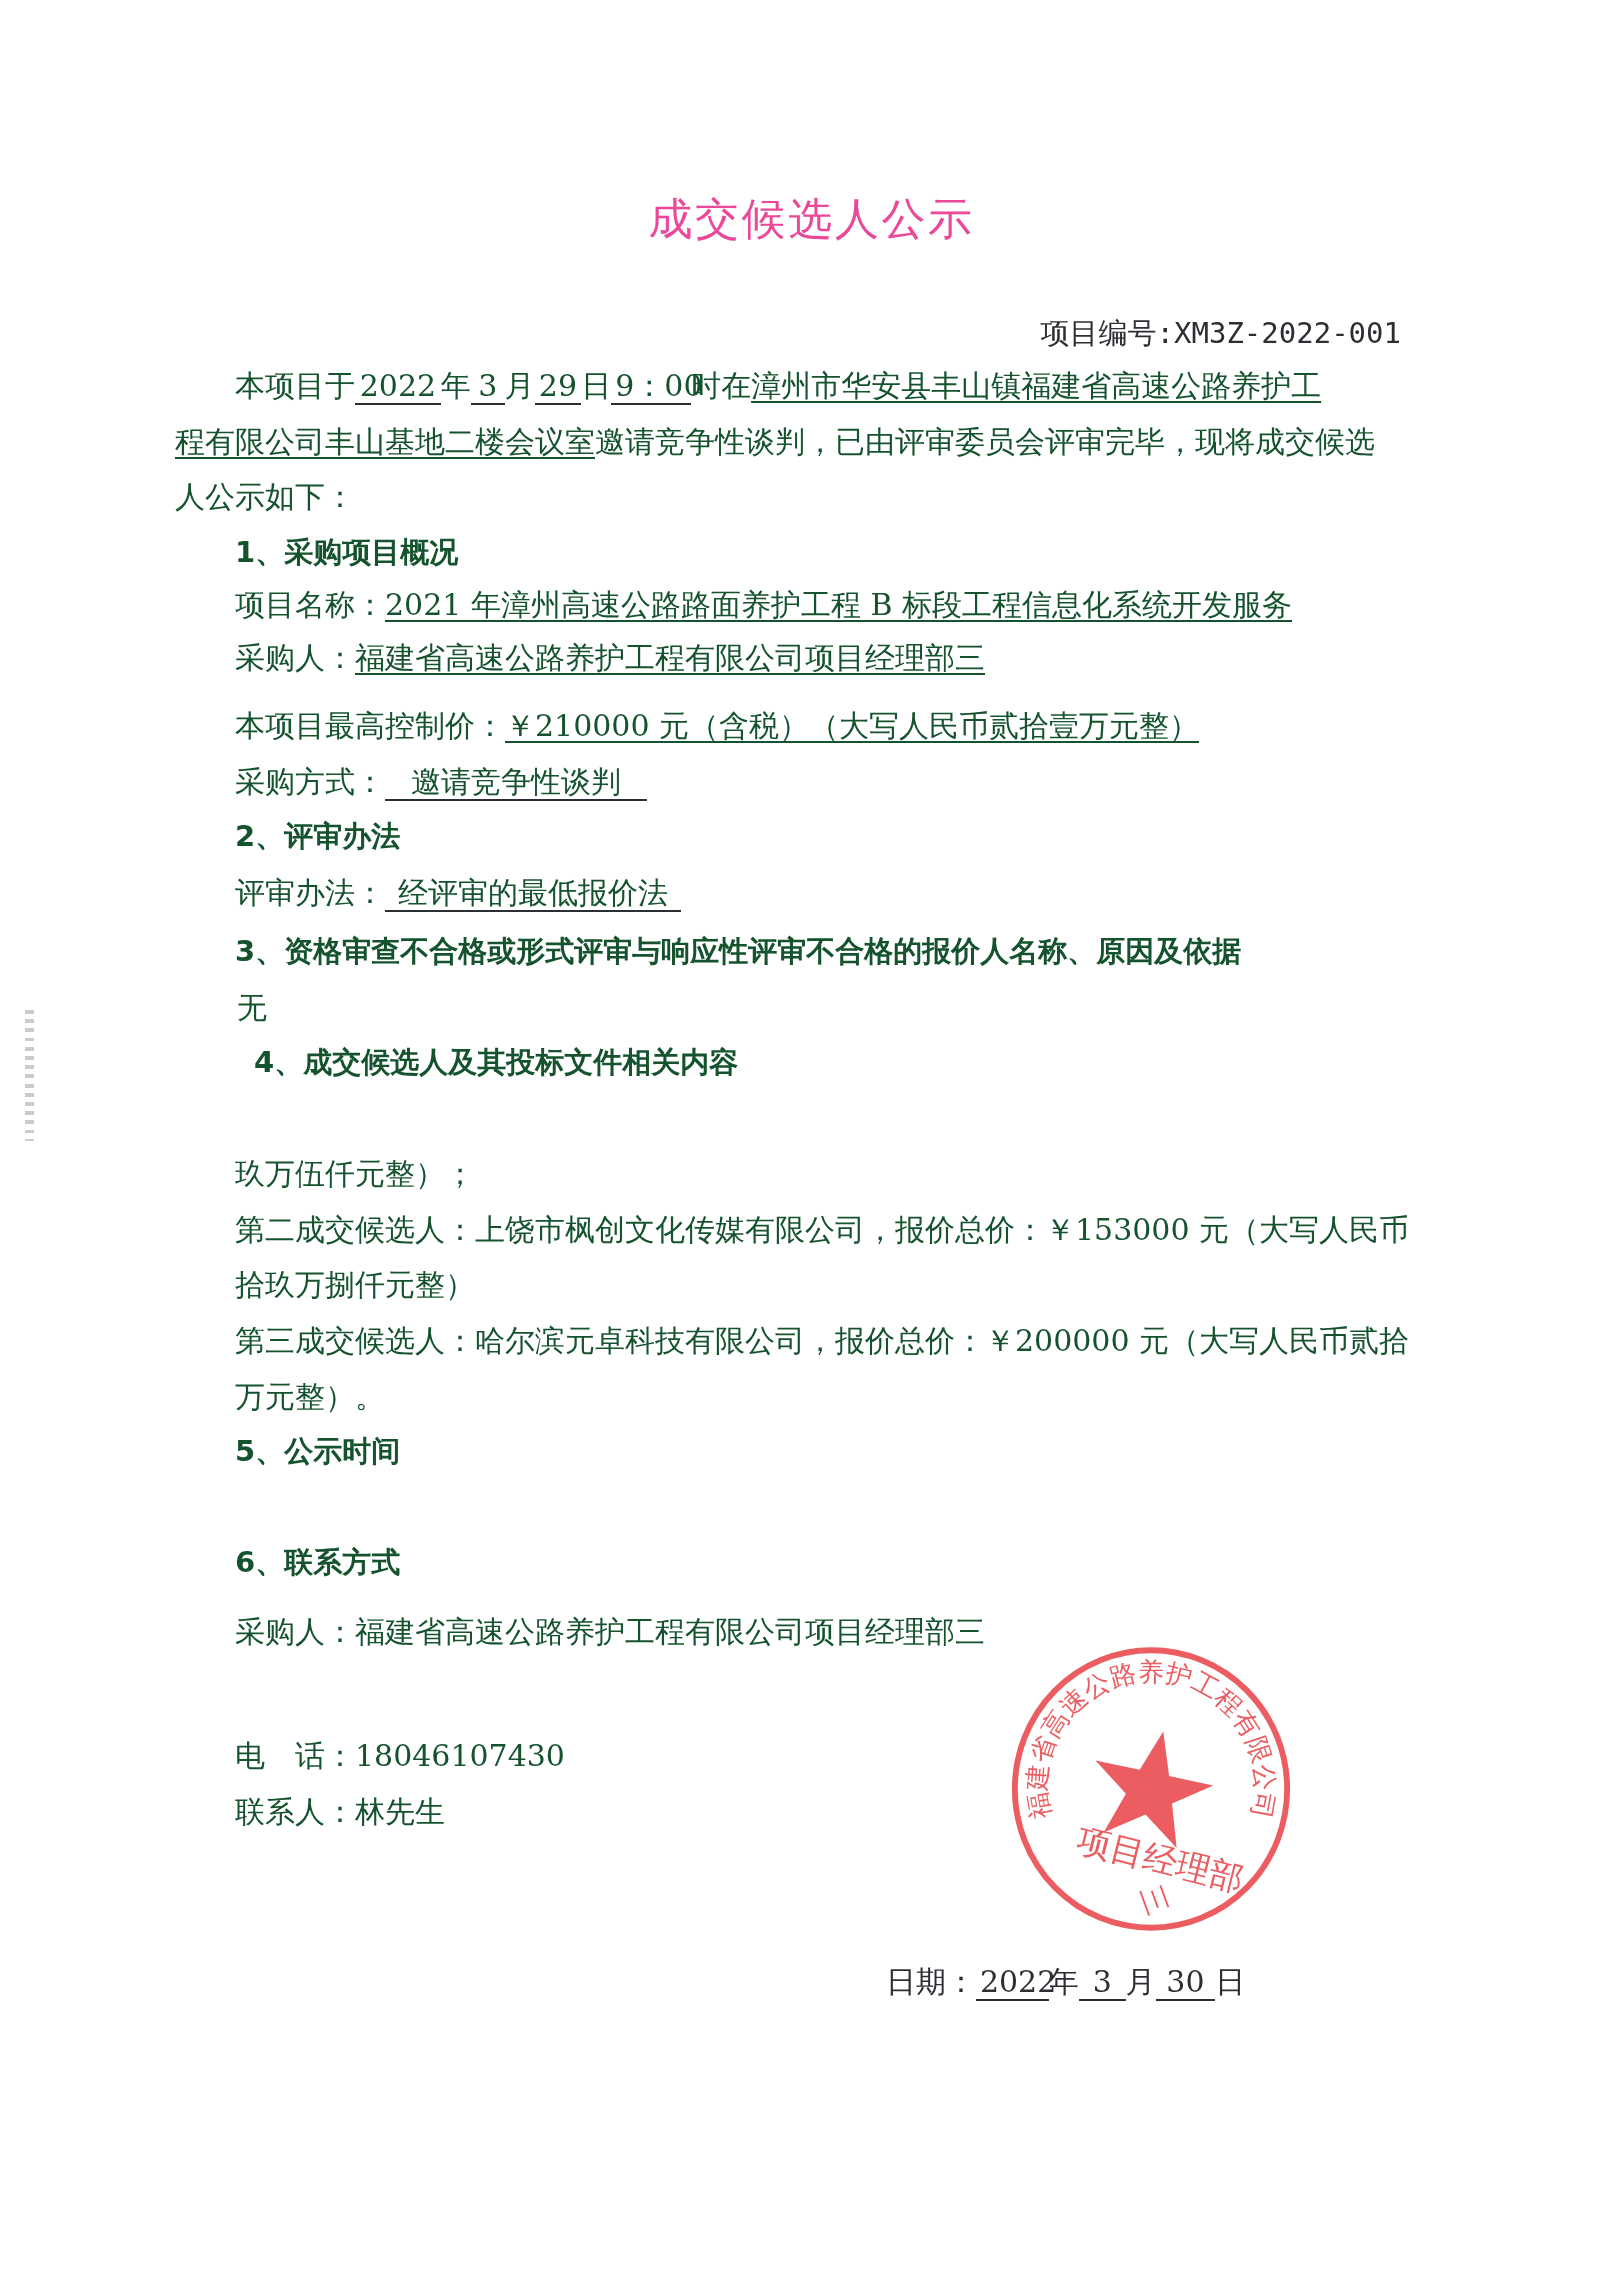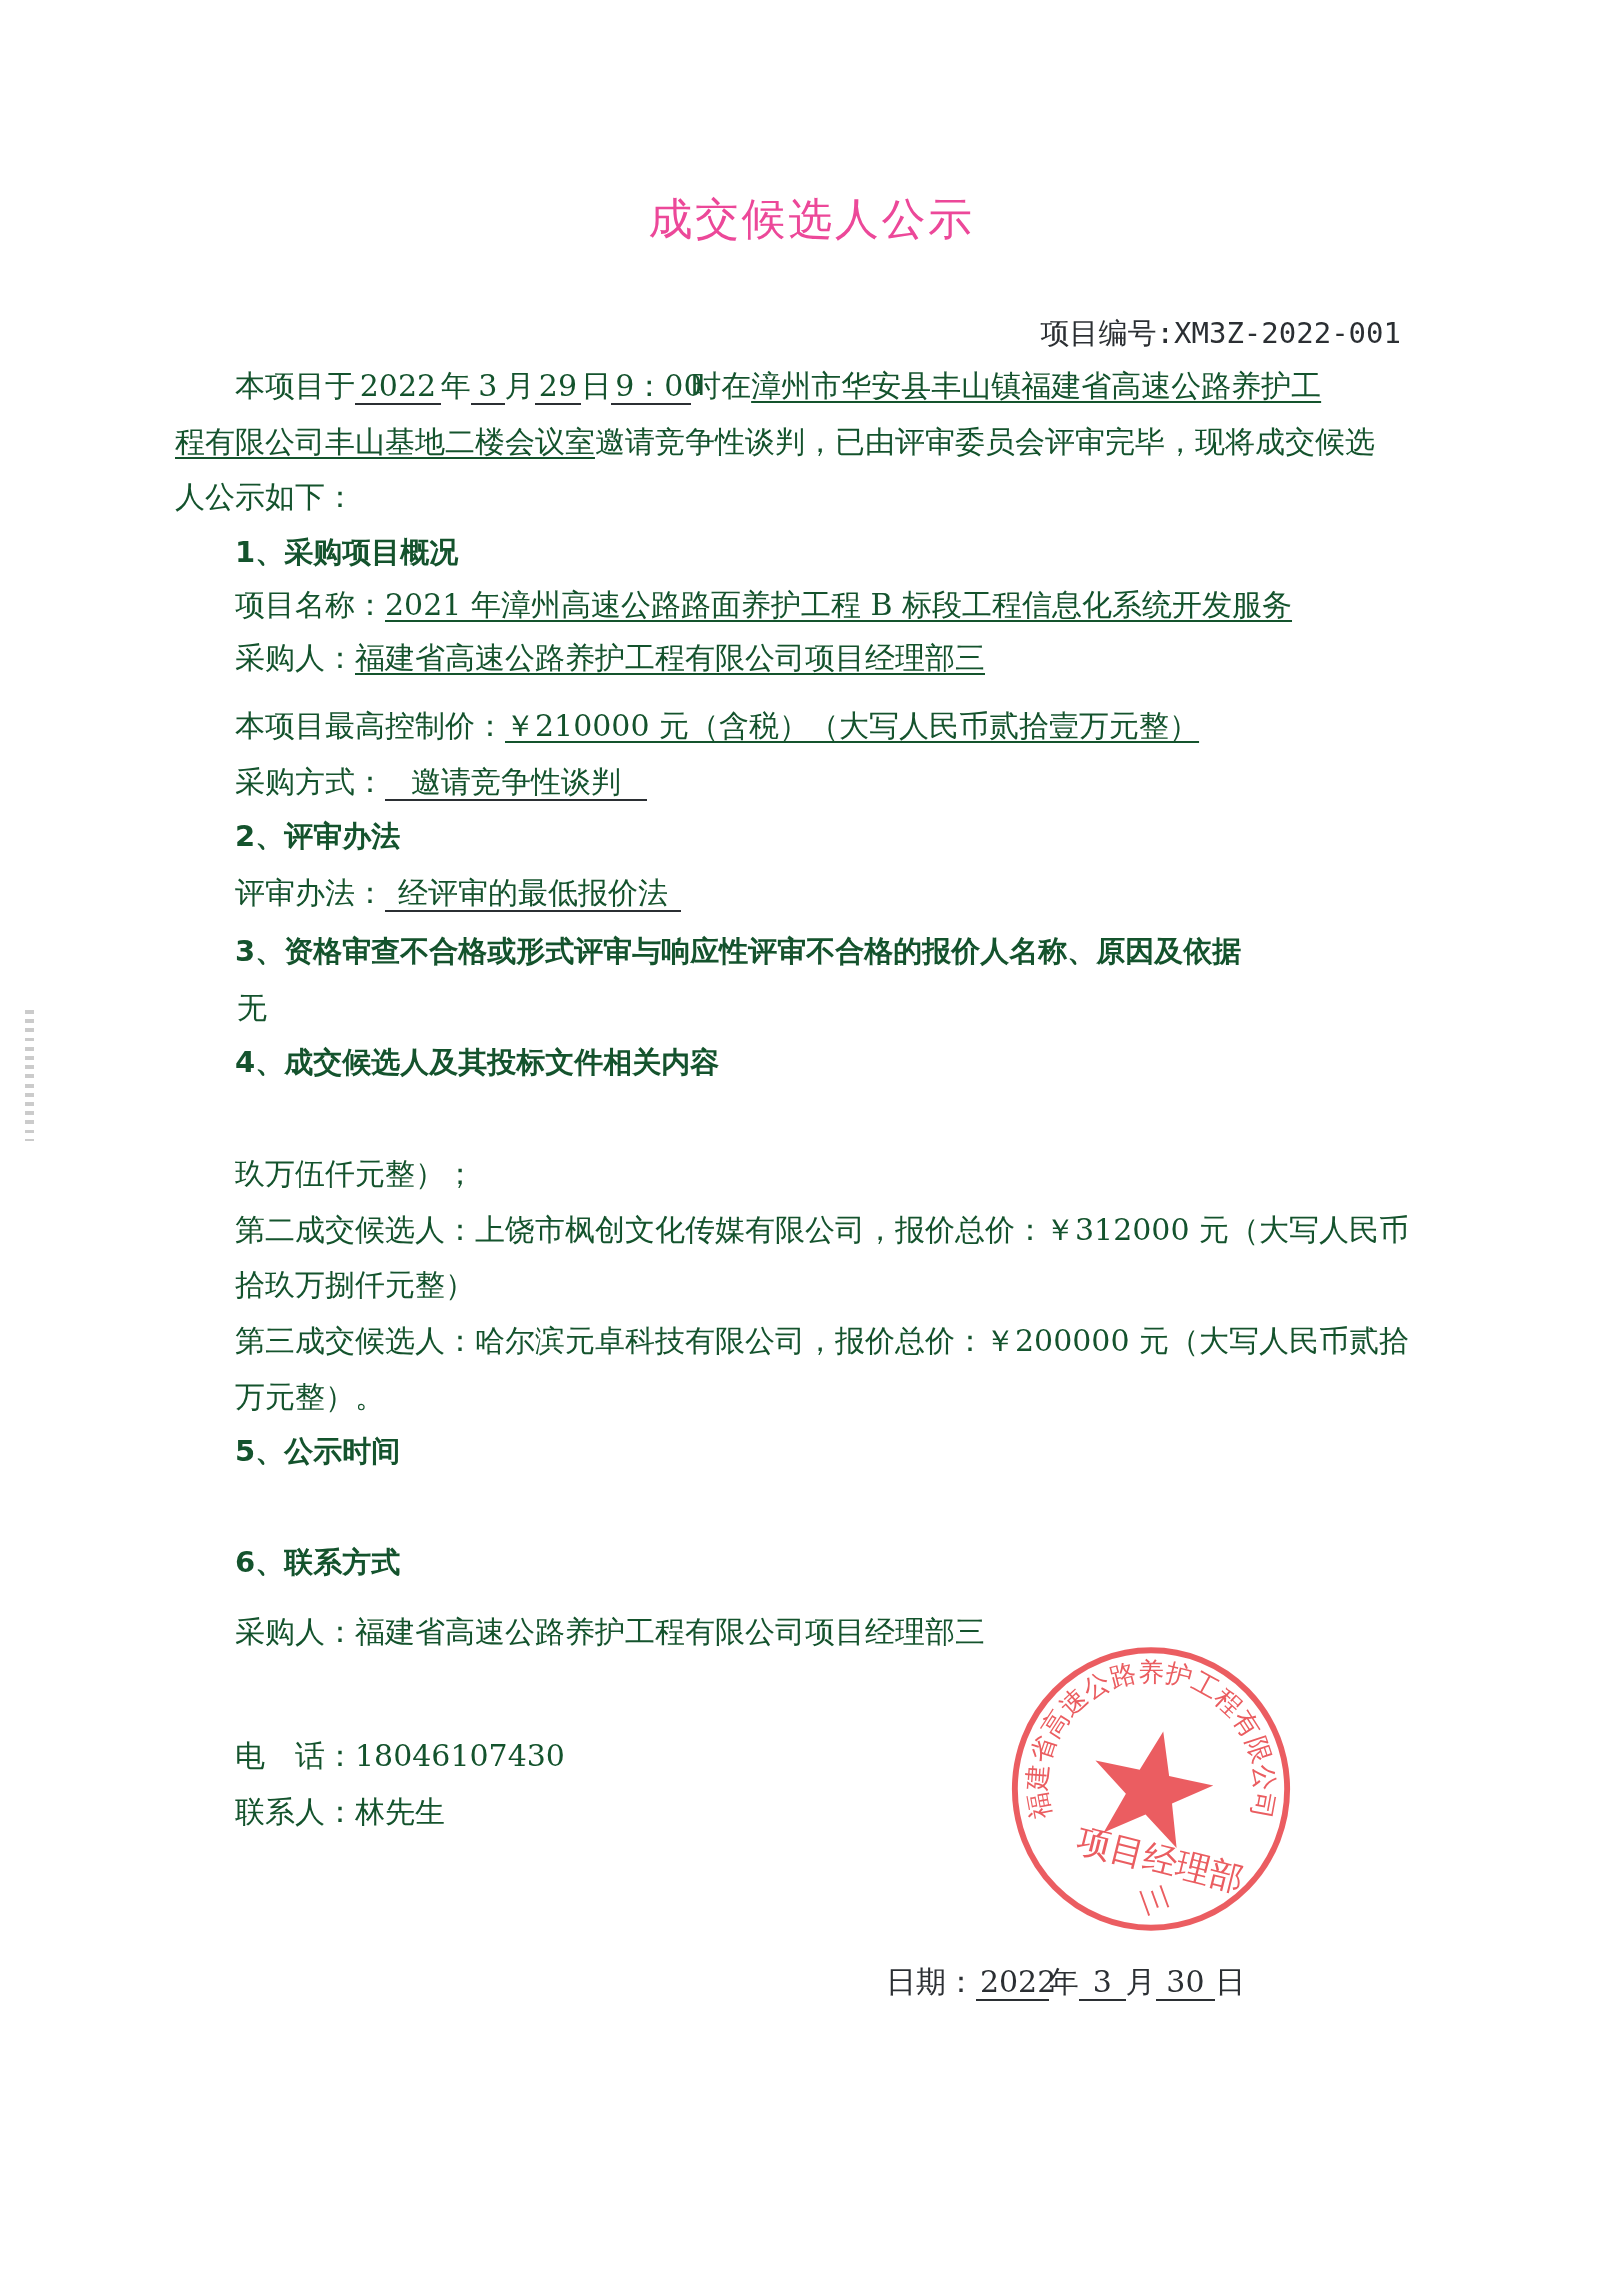--- a/index.html
+++ b/index.html
@@ -64,23 +64,23 @@
   </div>
 
   <div class="line heading" style="top:817px;">2、评审办法</div>
   <div class="line" style="top:873px;">
     <span>评审办法：</span><span class="blank" style="padding:0 13px">经评审的最低报价法</span>
   </div>
 
   <div class="line heading" style="top:932px;">3、资格审查不合格或形式评审与响应性评审不合格的报价人名称、原因及依据</div>
   <div class="line" style="top:988px; left:237px;">无</div>
 
-  <div class="line heading" style="top:1043px;">4、成交候选人及其投标文件相关内容</div>
+  <div class="line heading" style="top:1043px;margin-left:19px;">4、成交候选人及其投标文件相关内容</div>
   <div class="line" style="top:1154px;">玖万伍仟元整）；</div>
-  <div class="line" style="top:1210px;">第二成交候选人：上饶市枫创文化传媒有限公司，报价总价：￥312000 元（大写人民币</div>
+  <div class="line" style="top:1210px;">第二成交候选人：上饶市枫创文化传媒有限公司，报价总价：￥153000 元（大写人民币</div>
   <div class="line" style="top:1265px;">拾玖万捌仟元整）</div>
   <div class="line" style="top:1321px;">第三成交候选人：哈尔滨元卓科技有限公司，报价总价：￥200000 元（大写人民币贰拾</div>
   <div class="line" style="top:1377px;">万元整）。</div>
 
   <div class="line heading" style="top:1432px;">5、公示时间</div>
 
   <div class="line heading" style="top:1543px;">6、联系方式</div>
   <div class="line" style="top:1612px;">
     <span>采购人：</span><span>福建省高速公路养护工程有限公司项目经理部三</span>
   </div>

